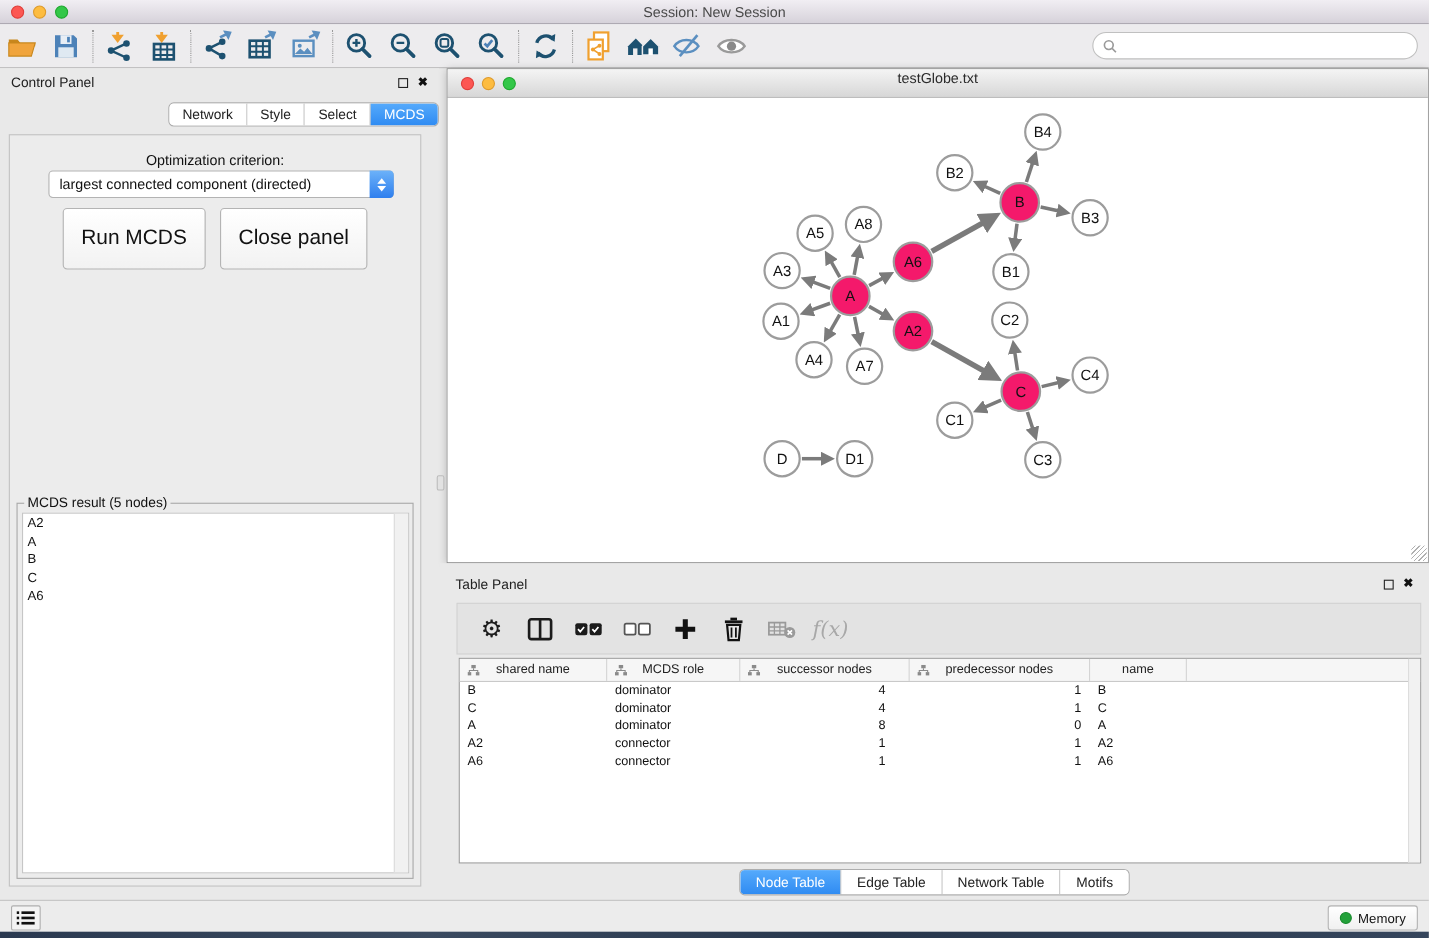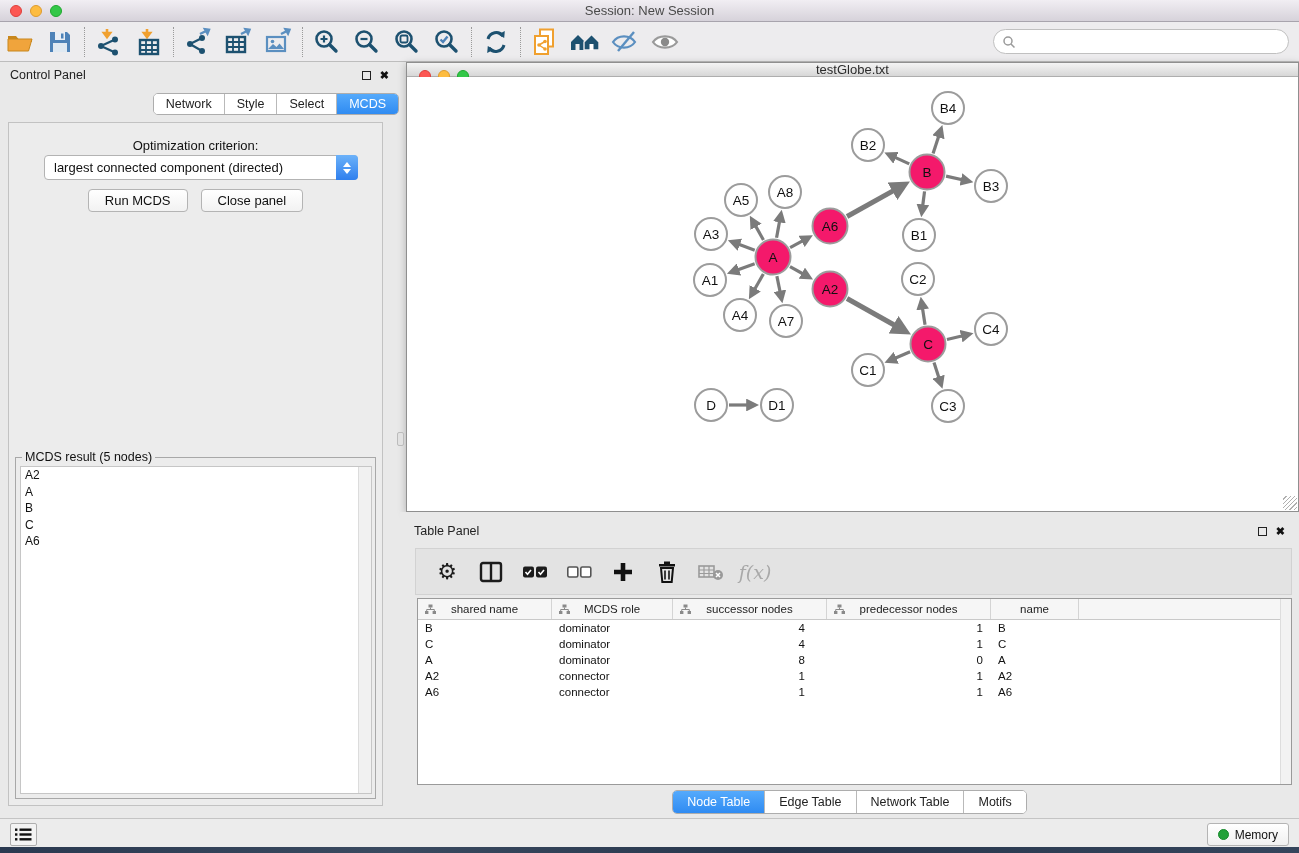--- a/index.html
+++ b/index.html
@@ -47,34 +47,34 @@
   .opt-label { text-align:center; margin-top:15px; font-size:13px; color:#111; }
   .dropdown { position:absolute; left:35px; top:32px; width:314px; height:25px; background:#fff;
     border:1px solid #b3b3b3; border-radius:4px; display:flex; align-items:center; }
   .dropdown .dd-value { flex:1; padding-left:9px; font-size:13px; color:#111; white-space:nowrap; overflow:hidden; }
   .dd-stepper { width:22px; height:25px; margin-right:-1px; border-radius:0 4px 4px 0;
     background:linear-gradient(#6cb2f9,#2f7fee); display:flex; flex-direction:column; align-items:center; justify-content:center; gap:2px; }
   .dd-up { width:0; height:0; border-left:4px solid transparent; border-right:4px solid transparent; border-bottom:5px solid #fff; }
   .dd-down { width:0; height:0; border-left:4px solid transparent; border-right:4px solid transparent; border-top:5px solid #fff; }
   .btn-row { position:absolute; left:0; top:66px; width:100%; display:flex; justify-content:center; gap:13px; }
   .push-btn { background:linear-gradient(#ffffff,#f2f2f2); border:1px solid #b4b4b4; border-radius:4px;
-    padding:3px 16px; font-size:13px; color:#111; font-family:"Liberation Sans",sans-serif; cursor:default; }
+    padding:16px 16px; font-size:19px; color:#111; font-family:"Liberation Sans",sans-serif; cursor:default; }
 
   .result-fieldset { position:absolute; left:6px; top:334px; width:361px; height:342px;
     border:1px solid #a8a8a8; background:#ececec; }
   .result-legend { position:absolute; left:6px; top:-8px; background:#ececec; padding:0 3px; font-size:12.5px; color:#111; }
   .listbox { position:absolute; left:4px; top:8px; width:352px; height:328px; background:#fff; border:1px solid #c6c6c6; }
   .list-scroll { position:absolute; right:0; top:0; width:13px; height:100%; background:#f1f1f1; border-left:1px solid #dcdcdc; }
   .list-item { font-size:12px; line-height:16.5px; padding-left:4px; color:#111; }
 
   
   .net-window { position:absolute; left:406px; top:62px; width:893px; height:450px;
     border:1px solid #8f8f8f; background:#fff; box-shadow:0 2px 8px rgba(0,0,0,0.25); }
-  .inner-titlebar { height:14px; background:linear-gradient(#f4f4f4,#d7d7d7); border-bottom:1px solid #aeaeae;
-    display:flex; align-items:center; justify-content:center; position:relative; }
+  .inner-titlebar { height:26px; background:linear-gradient(#f4f4f4,#d7d7d7); border-bottom:1px solid #aeaeae;
+    display:flex; justify-content:center; position:relative; }
   .inner-titlebar .tl-group { position:absolute; left:12px; top:7px; display:flex; gap:7px; }
   .inner-titlebar .tlight { width:12px; height:12px; }
   .inner-title-text { font-size:13px; color:#2b2b2b; }
   .net-canvas { position:relative; width:891px; height:422px; background:#fff; overflow:hidden; }
   .resize-grip { position:absolute; right:1px; bottom:1px; width:14px; height:14px;
     background:repeating-linear-gradient(135deg, transparent 0 2px, #b0b0b0 2px 3px); }
   .split-grip { position:absolute; left:397px; top:432px; width:7px; height:14px; background:#e2e2e2; border:1px solid #bcbcbc; border-radius:2px; }
 
   
   .table-panel { position:absolute; left:400px; top:512px; width:899px; height:306px; background:#e9e9e9; }

